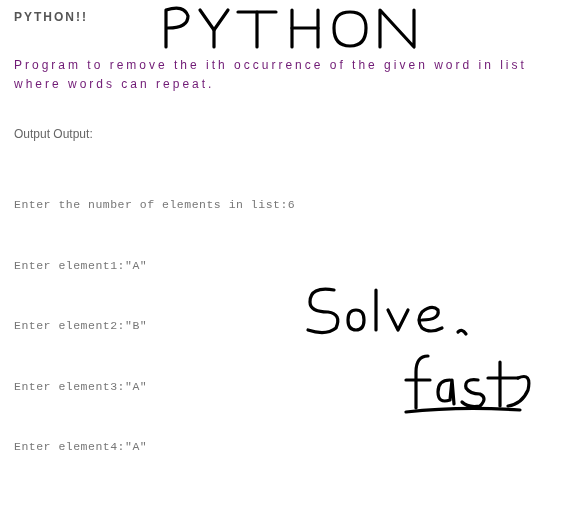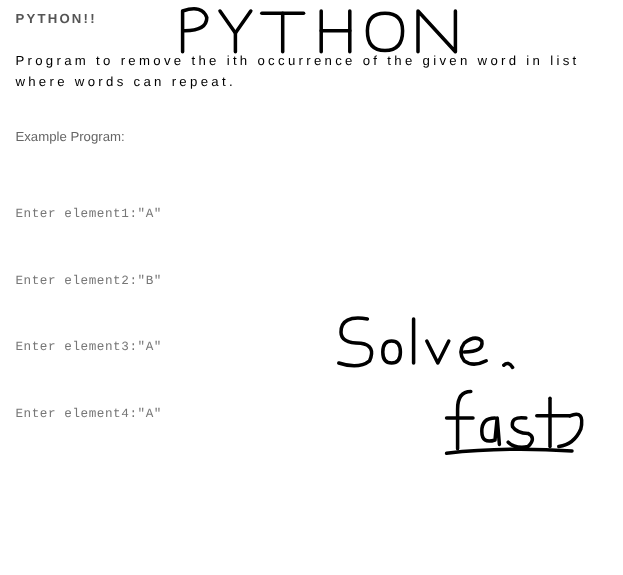--- a/index.html
+++ b/index.html
@@ -16,33 +16,33 @@
   .page {
     padding: 10px 14px 10px 14px;
     position: relative;
     z-index: 1;
   }
   .title-top {
     font-size: 12px;
     letter-spacing: 2px;
     font-weight: 600;
     color: #555;
-    margin-bottom: 22px;
+    margin-bottom: 32px;
   }
   .heading {
     font-size: 13px;
     letter-spacing: 4px;
     color: #555;
     margin-bottom: 18px;
   }
   .desc {
     font-size: 12px;
     letter-spacing: 3px;
     line-height: 1.55;
-    color: #000000;
+    color: #701a75;
     margin-bottom: 34px;
     max-width: 540px;
   }
   .subhead {
     font-size: 12px;
     color: #666;
     margin-bottom: 14px;
   }
   .output {
     font-family: "Courier New", Courier, monospace;
@@ -62,23 +62,24 @@
 </head>
 <body>
 
 <div class="page">
 
   <div class="title-top">PYTHON!!</div>
 
 
   <div class="desc">Program to remove the ith occurrence of the given word in list where words can repeat.</div>
 
-  <div class="subhead">Example Program:</div>
+  <div class="subhead">Output Output:</div>
 
   <div class="output">
+    <div>Enter the number of elements in list:6</div>
     <div>Enter element1:"A"</div>
     <div>Enter element2:"B"</div>
     <div>Enter element3:"A"</div>
     <div>Enter element4:"A"</div>
     
     
     
     
     
     

